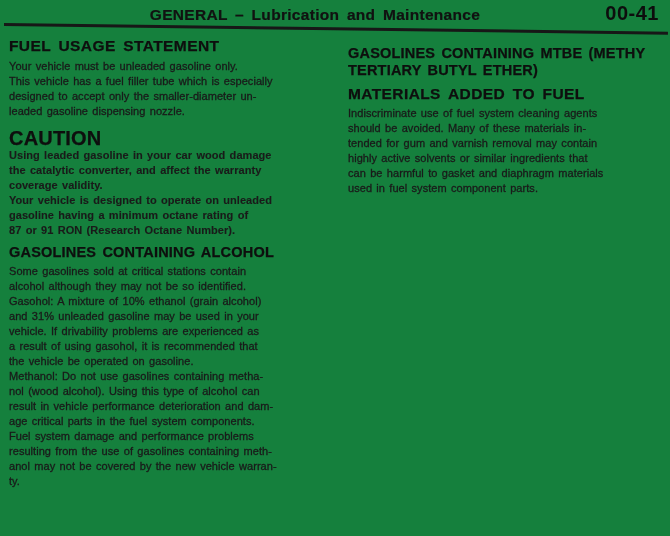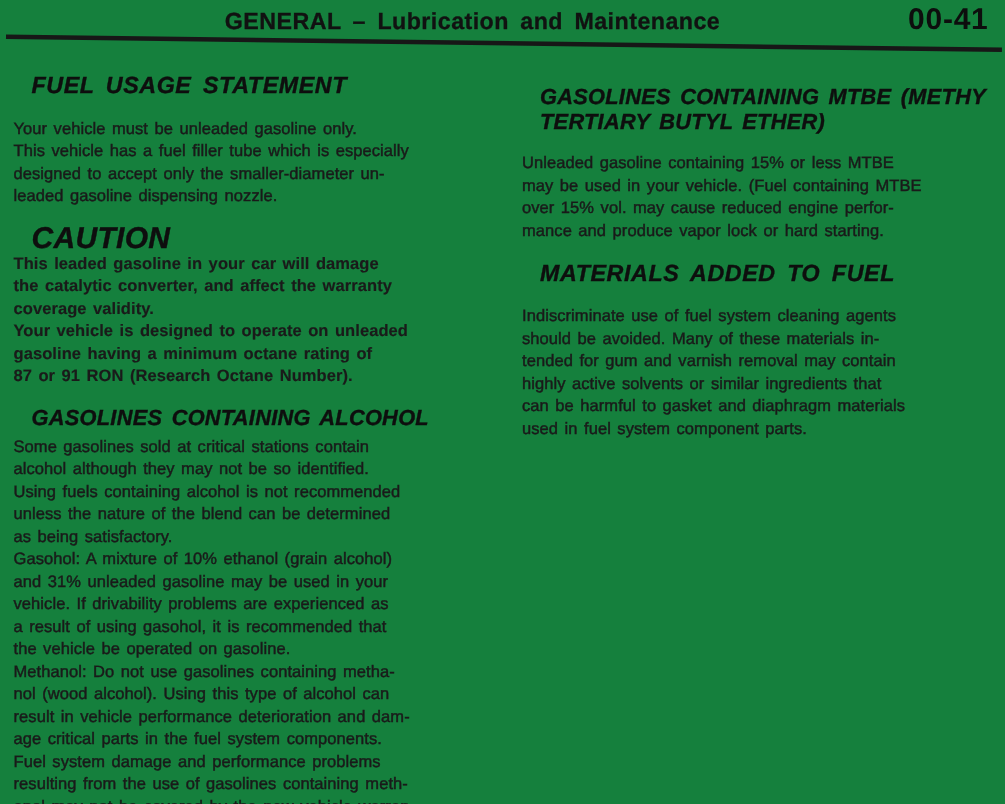--- a/index.html
+++ b/index.html
@@ -39,24 +39,23 @@
     background: #171717;
     transform: rotate(0.75deg);
     transform-origin: left center;
   }
   
   .col { position: absolute; top: 0; }
   .col-left  { left: 9px;   width: 334px; padding-top: 37px; }
   .col-right { left: 348px; width: 322px; padding-top: 45px; }
   section { margin: 0; }
   h2 {
-    margin: 12px;
+    margin: 0;
     color: #0e0e0e;
     white-space: pre-line;
-    font-style: italic;
     -webkit-text-stroke: .25px;
   }
   .h-big  { font-size: 15.5px; line-height: 18px;   letter-spacing: .4px; word-spacing: 3px; }
   .h-mid  { font-size: 14.5px; line-height: 16.5px; letter-spacing: .2px; word-spacing: 2px; }
   .h-small{ font-size: 20px;   line-height: 16px;   letter-spacing: .2px; word-spacing: 1px; }
   .para {
     margin: 0;
     white-space: pre-line;
     font-size: 11px;
     line-height: 15px;
@@ -90,35 +89,32 @@
     <section class="sec-fuel">
       <h2 class="h-big">FUEL USAGE STATEMENT</h2>
       <p class="para">Your vehicle must be unleaded gasoline only.
 This vehicle has a fuel filler tube which is especially
 designed to accept only the smaller-diameter un-
 leaded gasoline dispensing nozzle.</p>
     </section>
 
     <section class="sec-caution">
       <h2 class="h-small">CAUTION</h2>
-      <p class="para bold">This leaded gasoline in your car will damage
+      <p class="para bold">Using leaded gasoline in your car wood damage
 the catalytic converter, and affect the warranty
 coverage validity.</p>
       <p class="para bold">Your vehicle is designed to operate on unleaded
 gasoline having a minimum octane rating of
 87 or 91 RON (Research Octane Number).</p>
     </section>
 
     <section class="sec-alcohol">
       <h2 class="h-mid">GASOLINES CONTAINING ALCOHOL</h2>
       <p class="para">Some gasolines sold at critical stations contain
 alcohol although they may not be so identified.</p>
-      <p class="para">Using fuels containing alcohol is not recommended
-unless the nature of the blend can be determined
-as being satisfactory.</p>
       <p class="para">Gasohol: A mixture of 10% ethanol (grain alcohol)
 and 31% unleaded gasoline may be used in your
 vehicle. If drivability problems are experienced as
 a result of using gasohol, it is recommended that
 the vehicle be operated on gasoline.</p>
       <p class="para">Methanol: Do not use gasolines containing metha-
 nol (wood alcohol). Using this type of alcohol can
 result in vehicle performance deterioration and dam-
 age critical parts in the fuel system components.
 Fuel system damage and performance problems
@@ -127,24 +123,20 @@
 ty.</p>
     </section>
 
   </div>
 
   <div class="col col-right">
 
     <section class="sec-mtbe">
       <h2 class="h-mid">GASOLINES CONTAINING MTBE (METHY
 TERTIARY BUTYL ETHER)</h2>
-      <p class="para">Unleaded gasoline containing 15% or less MTBE
-may be used in your vehicle. (Fuel containing MTBE
-over 15% vol. may cause reduced engine perfor-
-mance and produce vapor lock or hard starting.</p>
     </section>
 
     <section class="sec-materials">
       <h2 class="h-big">MATERIALS ADDED TO FUEL</h2>
       <p class="para">Indiscriminate use of fuel system cleaning agents
 should be avoided. Many of these materials in-
 tended for gum and varnish removal may contain
 highly active solvents or similar ingredients that
 can be harmful to gasket and diaphragm materials
 used in fuel system component parts.</p>

